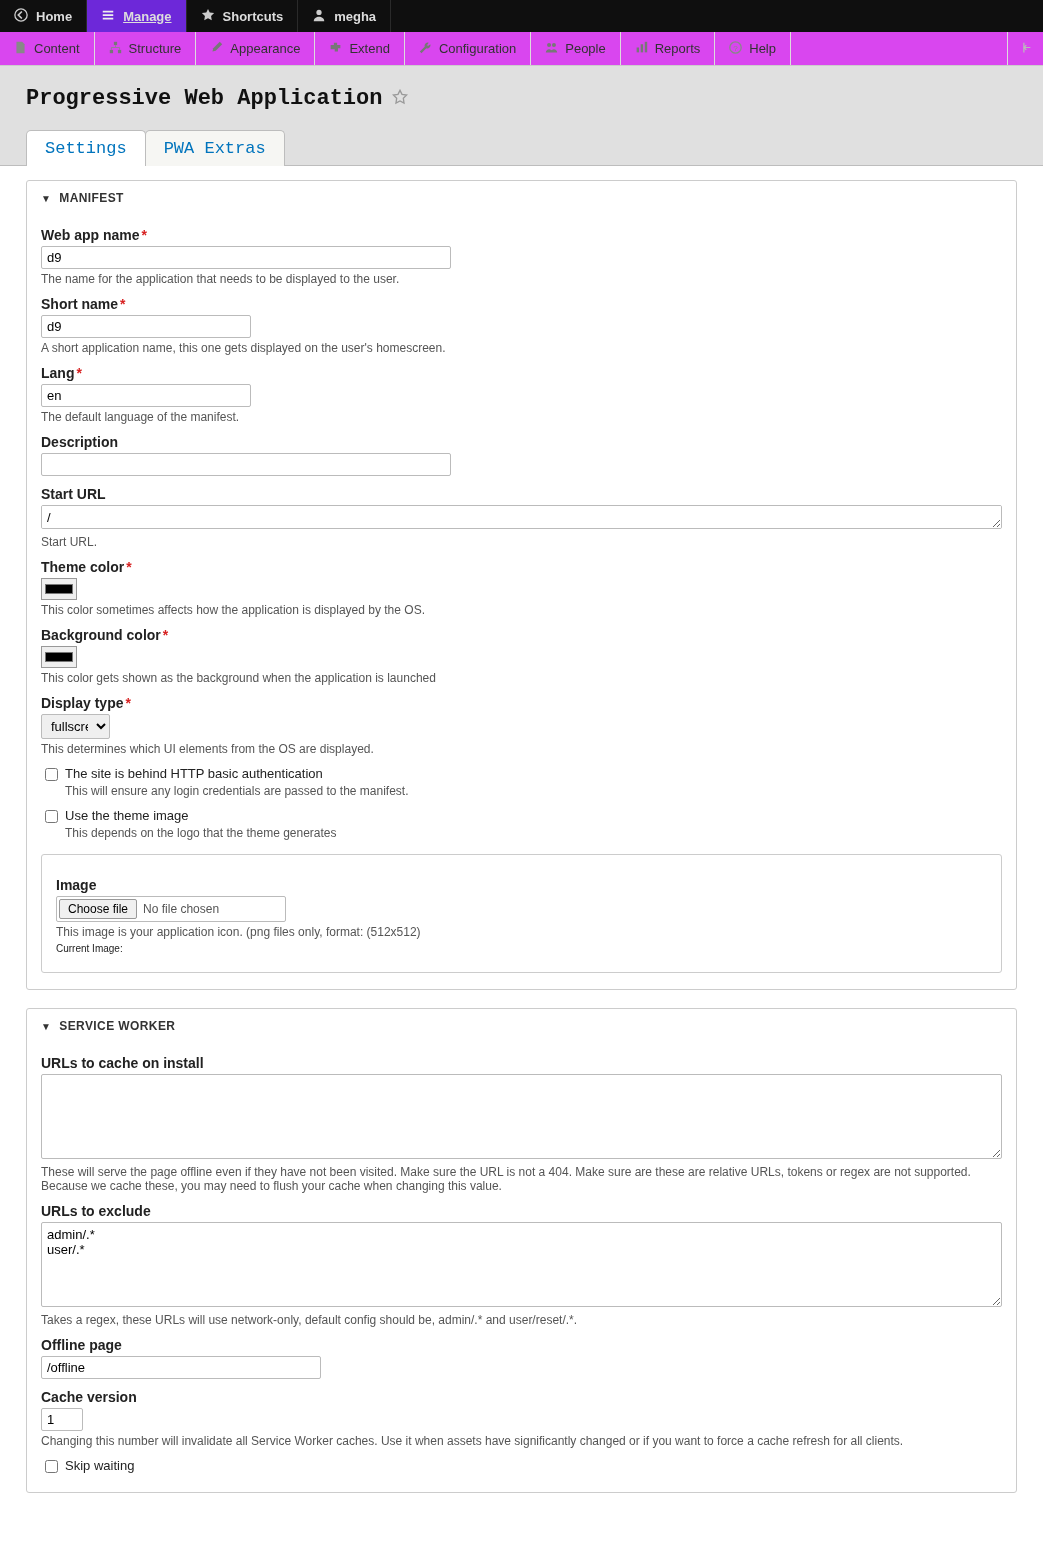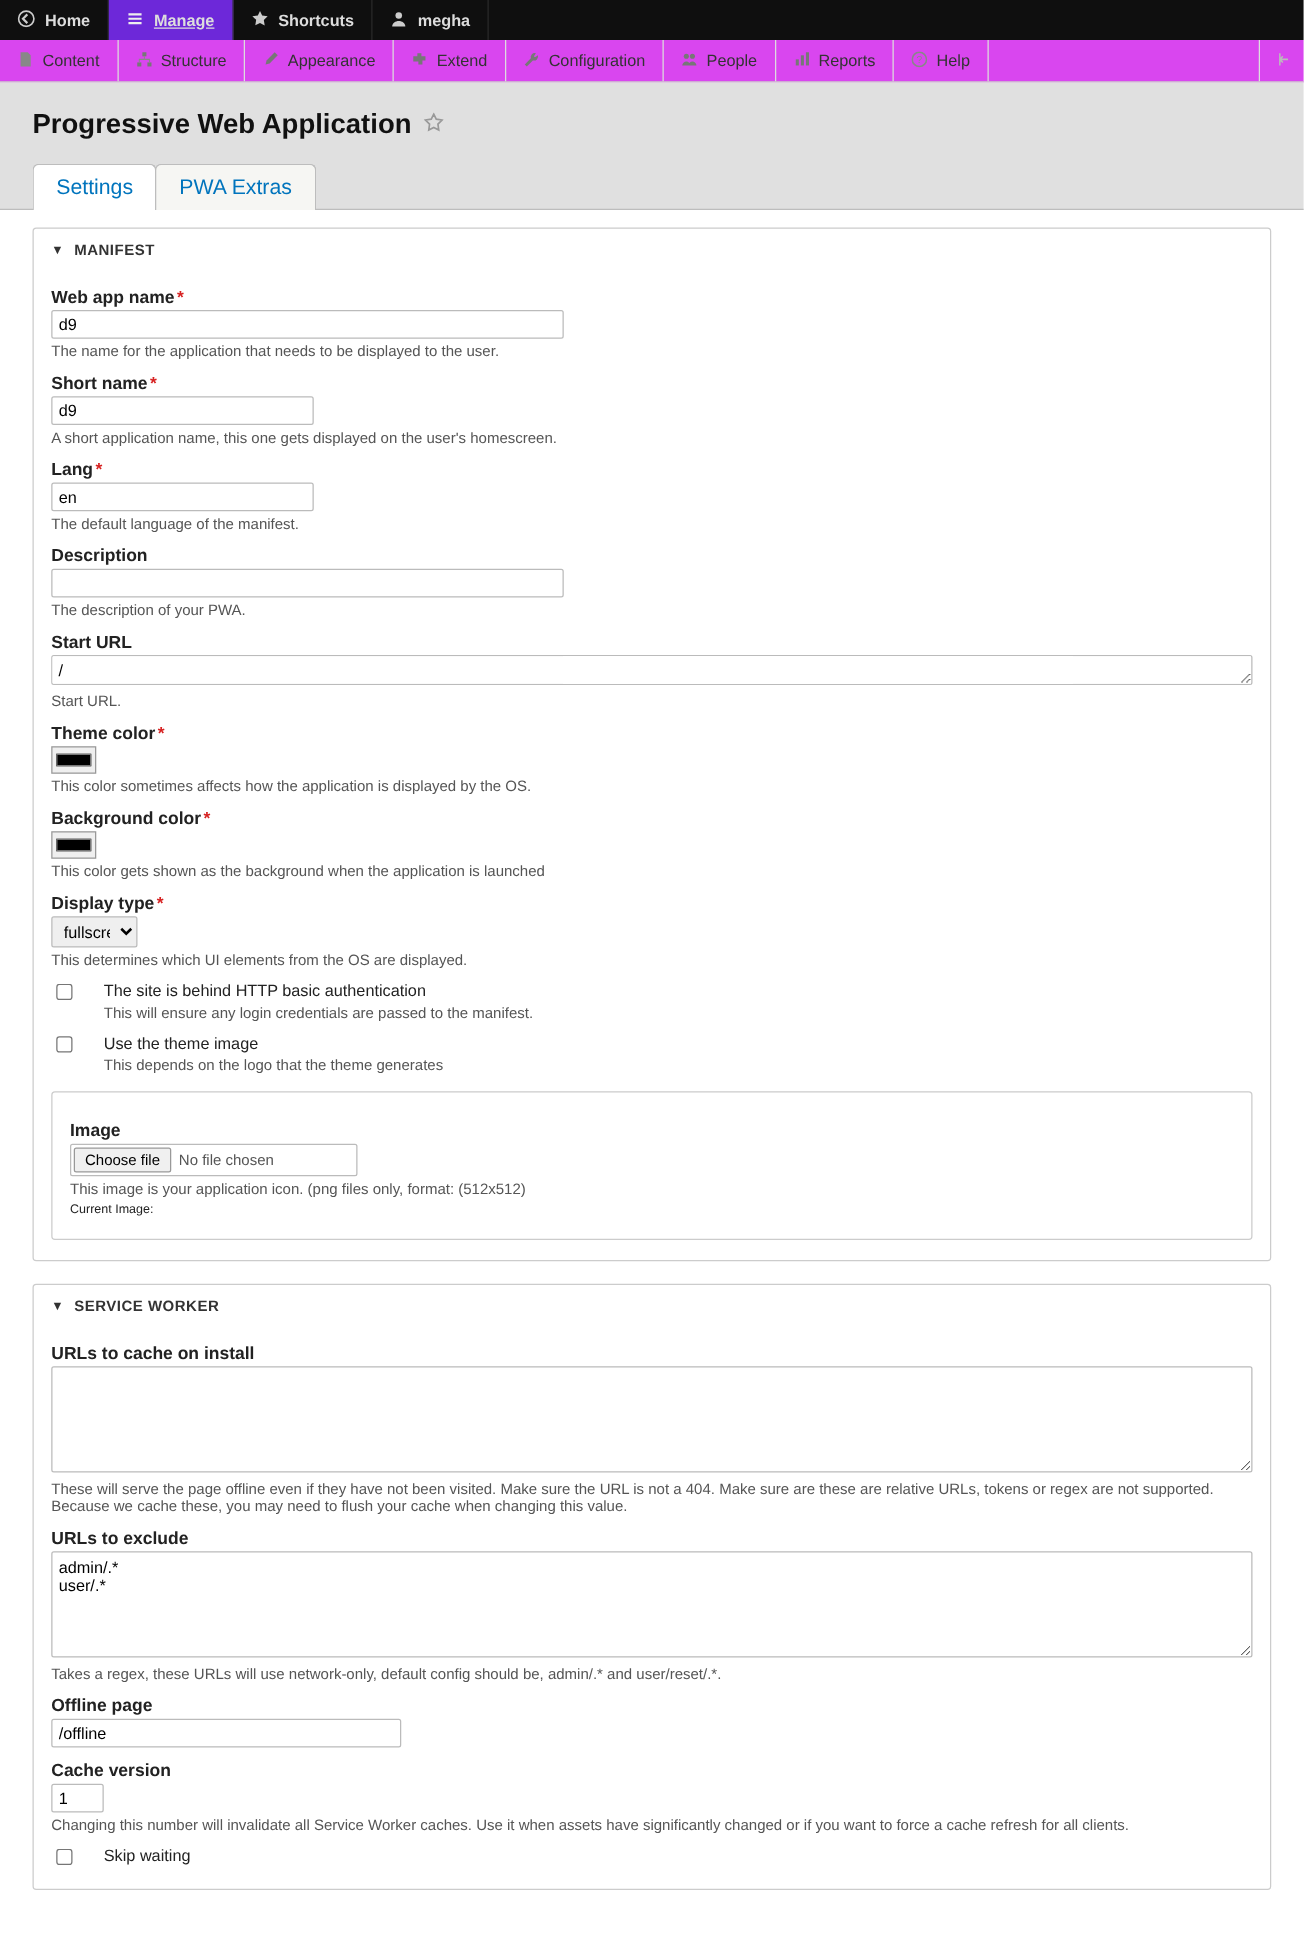--- a/index.html
+++ b/index.html
@@ -8,21 +8,21 @@
   .toolbar { background: #0f0f0f; color: #ddd; display: flex; height: 32px; align-items: stretch; }
   .toolbar .tb-item { display: flex; align-items: center; gap: 8px; padding: 0 14px; cursor: pointer; border-right: 1px solid #2a2a2a; font-size: 13px; font-weight: 600; }
   .toolbar .tb-item.active { background: #6d28d9; text-decoration: underline; }
   .toolbar svg { width: 14px; height: 14px; fill: #ccc; }
   
   .admin-tabs { background: #d946ef; border-bottom: 1px solid #ccc; display: flex; align-items: stretch; height: 34px; }
   .admin-tabs .at-item { display: flex; align-items: center; gap: 7px; padding: 0 14px; border-right: 1px solid #ddd; cursor: pointer; color: #333; font-size: 13px; }
   .admin-tabs svg { width: 13px; height: 13px; fill: #777; }
   .admin-tabs .right { margin-left: auto; border-left: 1px solid #ddd; border-right: none; width: 36px; justify-content: center; }
   
-  .page-header-wrap { background: #e0e0e0; padding: 20px 26px 0 26px; border-bottom: 1px solid #bdbdbd; }
+  .page-header-wrap { background: #e0e0e0; padding: 20px 26px 0 26px; border-bottom: 1px solid #bdbdbd; font-family: Liberation Mono, monospace; }
   .page-title-row { display: flex; align-items: center; gap: 10px; }
   h1.page-title { margin: 0; font-size: 22px; font-weight: 700; color: #111; }
   .star-icon svg { width: 16px; height: 16px; fill: none; stroke: #999; stroke-width: 2; }
   .local-tabs { display: flex; margin-top: 18px; }
   .local-tabs .lt { padding: 8px 18px; border: 1px solid #bdbdbd; border-bottom: none; background: #f6f6f3; margin-right: 0; color: #0074bd; cursor: pointer; font-size: 17px; border-radius: 5px 5px 0 0; position: relative; top: 1px; margin-left: -1px;}
   .local-tabs .lt:first-child { margin-left: 0; }
   .local-tabs .lt.active { background: #fff; }
   
   .content { padding: 14px 26px 30px 26px; }
   .breadcrumb { font-size: 12px; margin-bottom: 14px; }
@@ -33,21 +33,21 @@
   .fs-head { padding: 10px 14px; font-size: 12px; font-weight: 700; color: #333; letter-spacing: .4px; text-transform: uppercase; cursor: pointer; display: flex; align-items: center; gap: 8px; }
   .fs-head .tri { font-size: 10px; }
   .fs-body { padding: 2px 14px 16px 14px; }
   .form-item { margin: 10px 0 0 0; }
   .form-item label { font-weight: 700; font-size: 14px; display: block; margin-bottom: 3px; }
   .req { color: #d72222; margin-left: 2px; }
   .form-item input[type=text], .form-item select { font-family: inherit; font-size: 13px; padding: 3px 5px; border: 1px solid #bbb; border-radius: 2px; }
   .form-item textarea { font-family: inherit; font-size: 13px; padding: 4px 5px; border: 1px solid #bbb; border-radius: 2px; resize: both; width: 100%; }
   .form-item input[type=color] { width: 36px; height: 22px; padding: 1px; border: 1px solid #999; }
   .desc { font-size: 12px; color: #555; margin-top: 3px; }
-  .check-item { display: flex; gap: 22px; align-items: flex-start; margin-top: 10px; }
+  .check-item { display: flex; gap: 4px; align-items: flex-start; margin-top: 10px; }
   .check-item input { margin-top: 2px; }
   .check-item .check-label { font-size: 13px; }
   .check-item .desc { margin-left: 0; }
   .image-box { border: 1px solid #ccc; border-radius: 3px; padding: 22px 14px 18px 14px; margin-top: 14px; }
   .file-input-wrap { border: 1px solid #bbb; display: inline-flex; align-items: center; padding: 2px; border-radius: 2px; width: 230px; }
   .file-input-wrap button { font-size: 12px; padding: 2px 8px; margin-right: 6px; border: 1px solid #999; background: #f0f0f0; cursor: pointer; border-radius: 2px; }
   .file-input-wrap .fname { font-size: 12px; color: #555; }
   .current-img { margin-top: 4px; font-size: 10px; }
   code.inline { font-family: Menlo, Consolas, monospace; font-size: 11px; }
 </style>
@@ -179,21 +179,20 @@
         <div class="desc">A short application name, this one gets displayed on the user's homescreen.</div>
       </div>
       <div class="form-item">
         <label><span>Lang</span><span class="req">*</span></label>
         <input type="text" style="width: 210px;" value="en">
         <div class="desc">The default language of the manifest.</div>
       </div>
       <div class="form-item">
         <label>Description</label>
         <input type="text" style="width: 410px;" value="">
-        <div class="desc">The description of your PWA.</div>
       </div>
       <div class="form-item">
         <label>Start URL</label>
         <textarea rows="1" style="height: 24px;">/</textarea>
         <div class="desc">Start URL.</div>
       </div>
       <div class="form-item">
         <label><span>Theme color</span><span class="req">*</span></label>
         <input type="color" value="#000000" style="">
         <div class="desc">This color sometimes affects how the application is displayed by the OS.</div>

